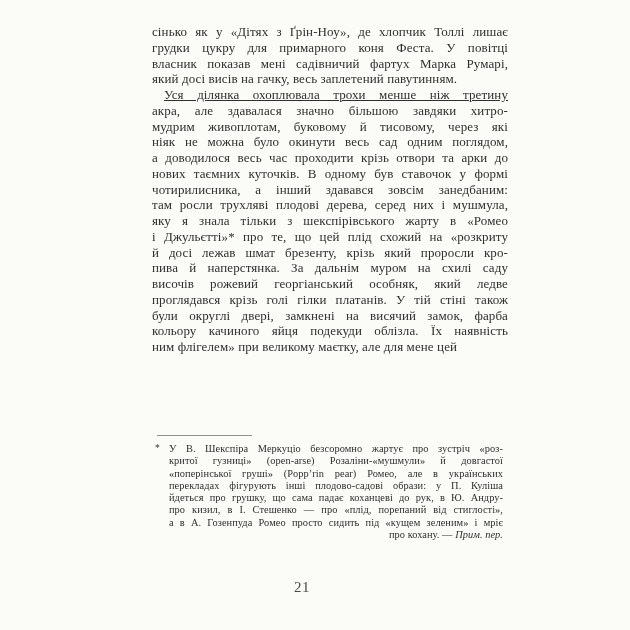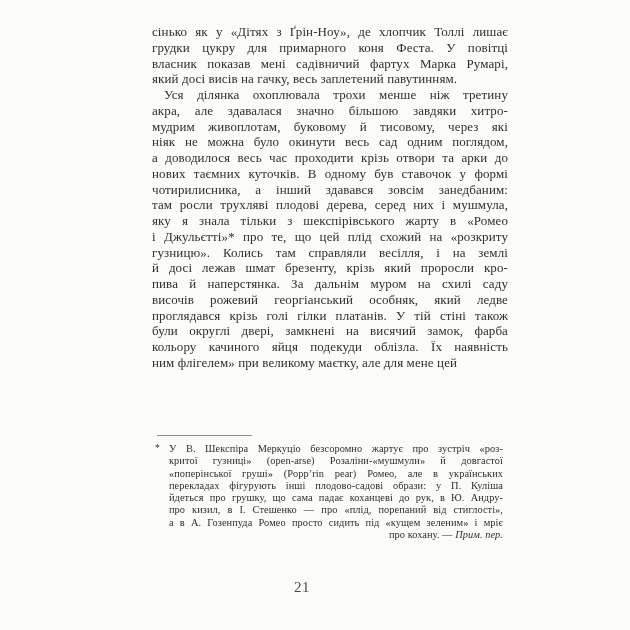--- a/index.html
+++ b/index.html
@@ -27,20 +27,21 @@
     text-align-last: justify;
     overflow: hidden;
     white-space: normal;
     height: 15.75px;
   }
   .lines.no-just-last .line:last-child {
     text-align-last: left;
   }
   .indent-first .line:first-child {
     text-indent: 12px;
+    text-decoration: underline;
   }
   .footnote-divider {
     position: absolute;
     left: 157px; top: 435px;
     width: 95px; height: 0;
     border-top: 1px solid #8f8f8f;
   }
   .footnote {
     position: absolute;
     left: 169px; top: 443px; width: 334px;
@@ -83,21 +84,20 @@
         <div class="line">Уся ділянка охоплювала трохи менше ніж третину</div>
         <div class="line">акра, але здавалася значно більшою завдяки хитро-</div>
         <div class="line">мудрим живоплотам, буковому й тисовому, через які</div>
         <div class="line">ніяк не можна було окинути весь сад одним поглядом,</div>
         <div class="line">а доводилося весь час проходити крізь отвори та арки до</div>
         <div class="line">нових таємних куточків. В одному був ставочок у формі</div>
         <div class="line">чотирилисника, а інший здавався зовсім занедбаним:</div>
         <div class="line">там росли трухляві плодові дерева, серед них і мушмула,</div>
         <div class="line">яку я знала тільки з шекспірівського жарту в «Ромео</div>
         <div class="line">і Джульєтті»* про те, що цей плід схожий на «розкриту</div>
-        <div class="line">гузницю». Колись там справляли весілля, і на землі</div>
         <div class="line">й досі лежав шмат брезенту, крізь який проросли кро-</div>
         <div class="line">пива й наперстянка. За дальнім муром на схилі саду</div>
         <div class="line">височів рожевий георгіанський особняк, який ледве</div>
         <div class="line">проглядався крізь голі гілки платанів. У тій стіні також</div>
         <div class="line">були округлі двері, замкнені на висячий замок, фарба</div>
         <div class="line">кольору качиного яйця подекуди облізла. Їх наявність</div>
         <div class="line">ним флігелем» при великому маєтку, але для мене цей</div>
       </div>
   </main>
 

